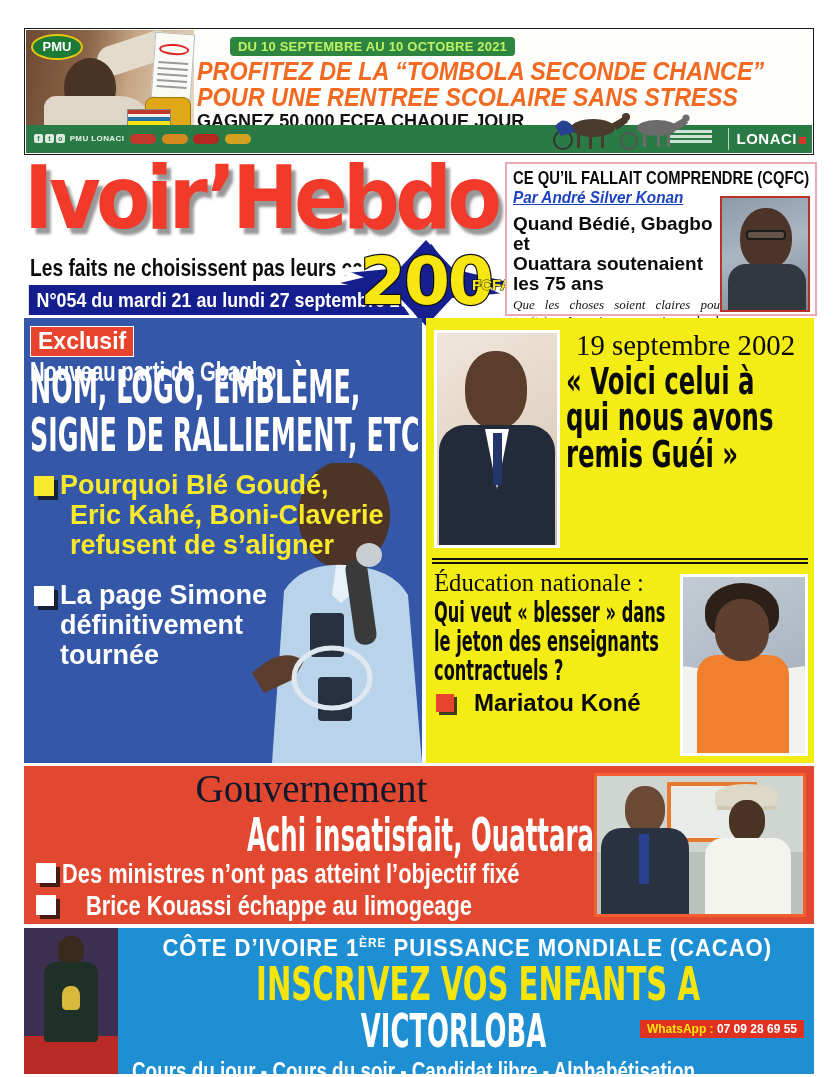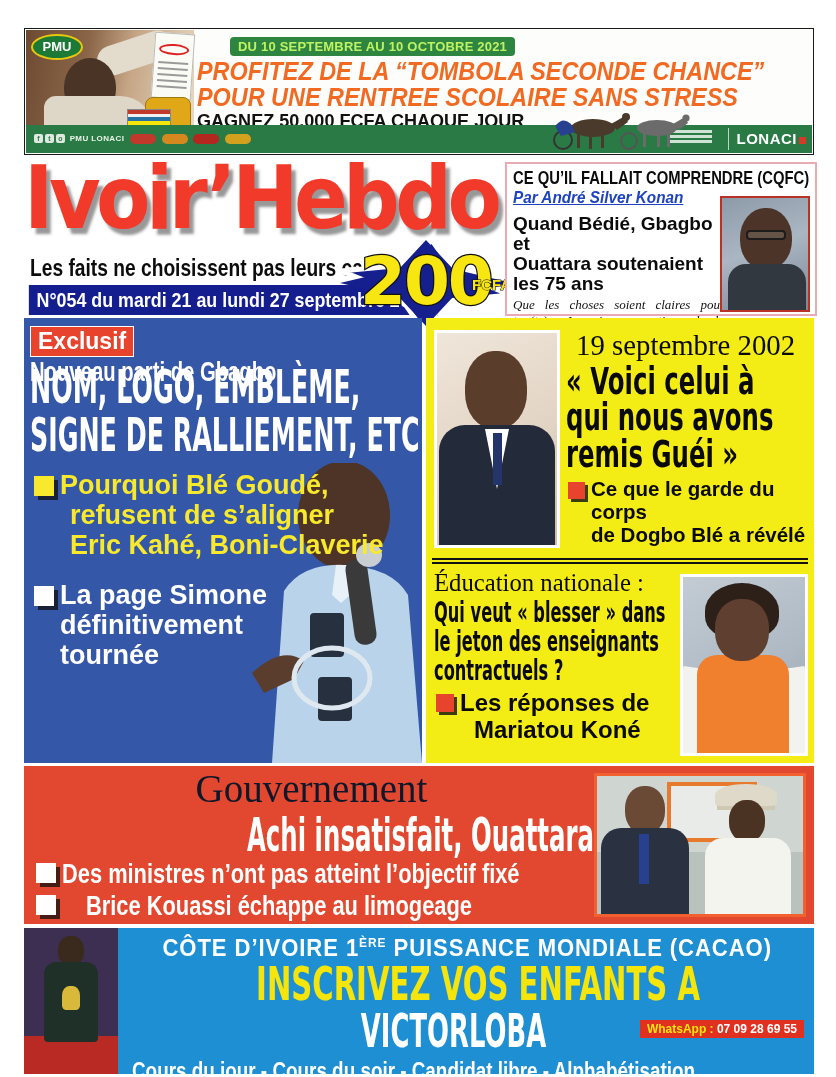--- a/index.html
+++ b/index.html
@@ -269,22 +269,22 @@
       <span class="badge-exclusif">Exclusif</span><span class="cond lead-kicker" style="--sx:.75">Nouveau parti de Gbagbo</span>
     </div>
     <div class="lead-headline cond" style="--sx:.55">
       <div>NOM, LOGO, EMBLÈME,</div>
       <div>SIGNE DE RALLIEMENT, ETC.</div>
     </div>
     <div class="lead-b1 bullet-row">
       <span class="sq sq-yellow"></span>
       <div class="txt">
         <div>Pourquoi Blé Goudé,</div>
+        <div style="padding-left:10px">Eric Kahé, Boni-Claverie</div>
         <div style="padding-left:10px">refusent de s’aligner</div>
-        <div style="padding-left:10px">Eric Kahé, Boni-Claverie</div>
       </div>
     </div>
     <div class="lead-b2 bullet-row">
       <span class="sq sq-white"></span>
       <div class="txt">
         <div>La page Simone</div>
         <div>définitivement</div>
         <div>tournée</div>
       </div>
     </div>
@@ -298,38 +298,30 @@
           <div class="shirtv"></div>
           <div class="tie"></div>
         </div>
     </div>
     <div class="guei-kicker"><span class="cond" style="--sx:.96">19 septembre 2002</span></div>
     <div class="guei-headline cond" style="--sx:.66">
       <div>« Voici celui à</div>
       <div>qui nous avons</div>
       <div>remis Guéi »</div>
     </div>
-    <div class="guei-bullet bullet-row">
-      <span class="sq sq-red"></span>
-      <div class="txt">
-        <div>Ce que le garde du corps</div>
-        <div>de Dogbo Blé a révélé</div>
-      </div>
-    </div>
     <div class="ydivider"></div>
     <div class="edu-kicker"><span class="cond" style="--sx:.95">Éducation nationale :</span></div>
     <div class="edu-headline cond" style="--sx:.56">
       <div>Qui veut « blesser » dans</div>
       <div>le jeton des enseignants</div>
       <div>contractuels ?</div>
     </div>
     <div class="edu-bullet bullet-row">
       <span class="sq sq-red"></span>
       <div class="txt">
-        <div>Les réponses de</div>
         <div style="padding-left:14px">Mariatou Koné</div>
       </div>
     </div>
     <div class="edu-photo">
       <div class="inner">
           <div class="jacket"></div>
           <div class="jacket2"></div>
           <div class="scarf"></div>
           <div class="hair"></div>
           <div class="face"></div>

